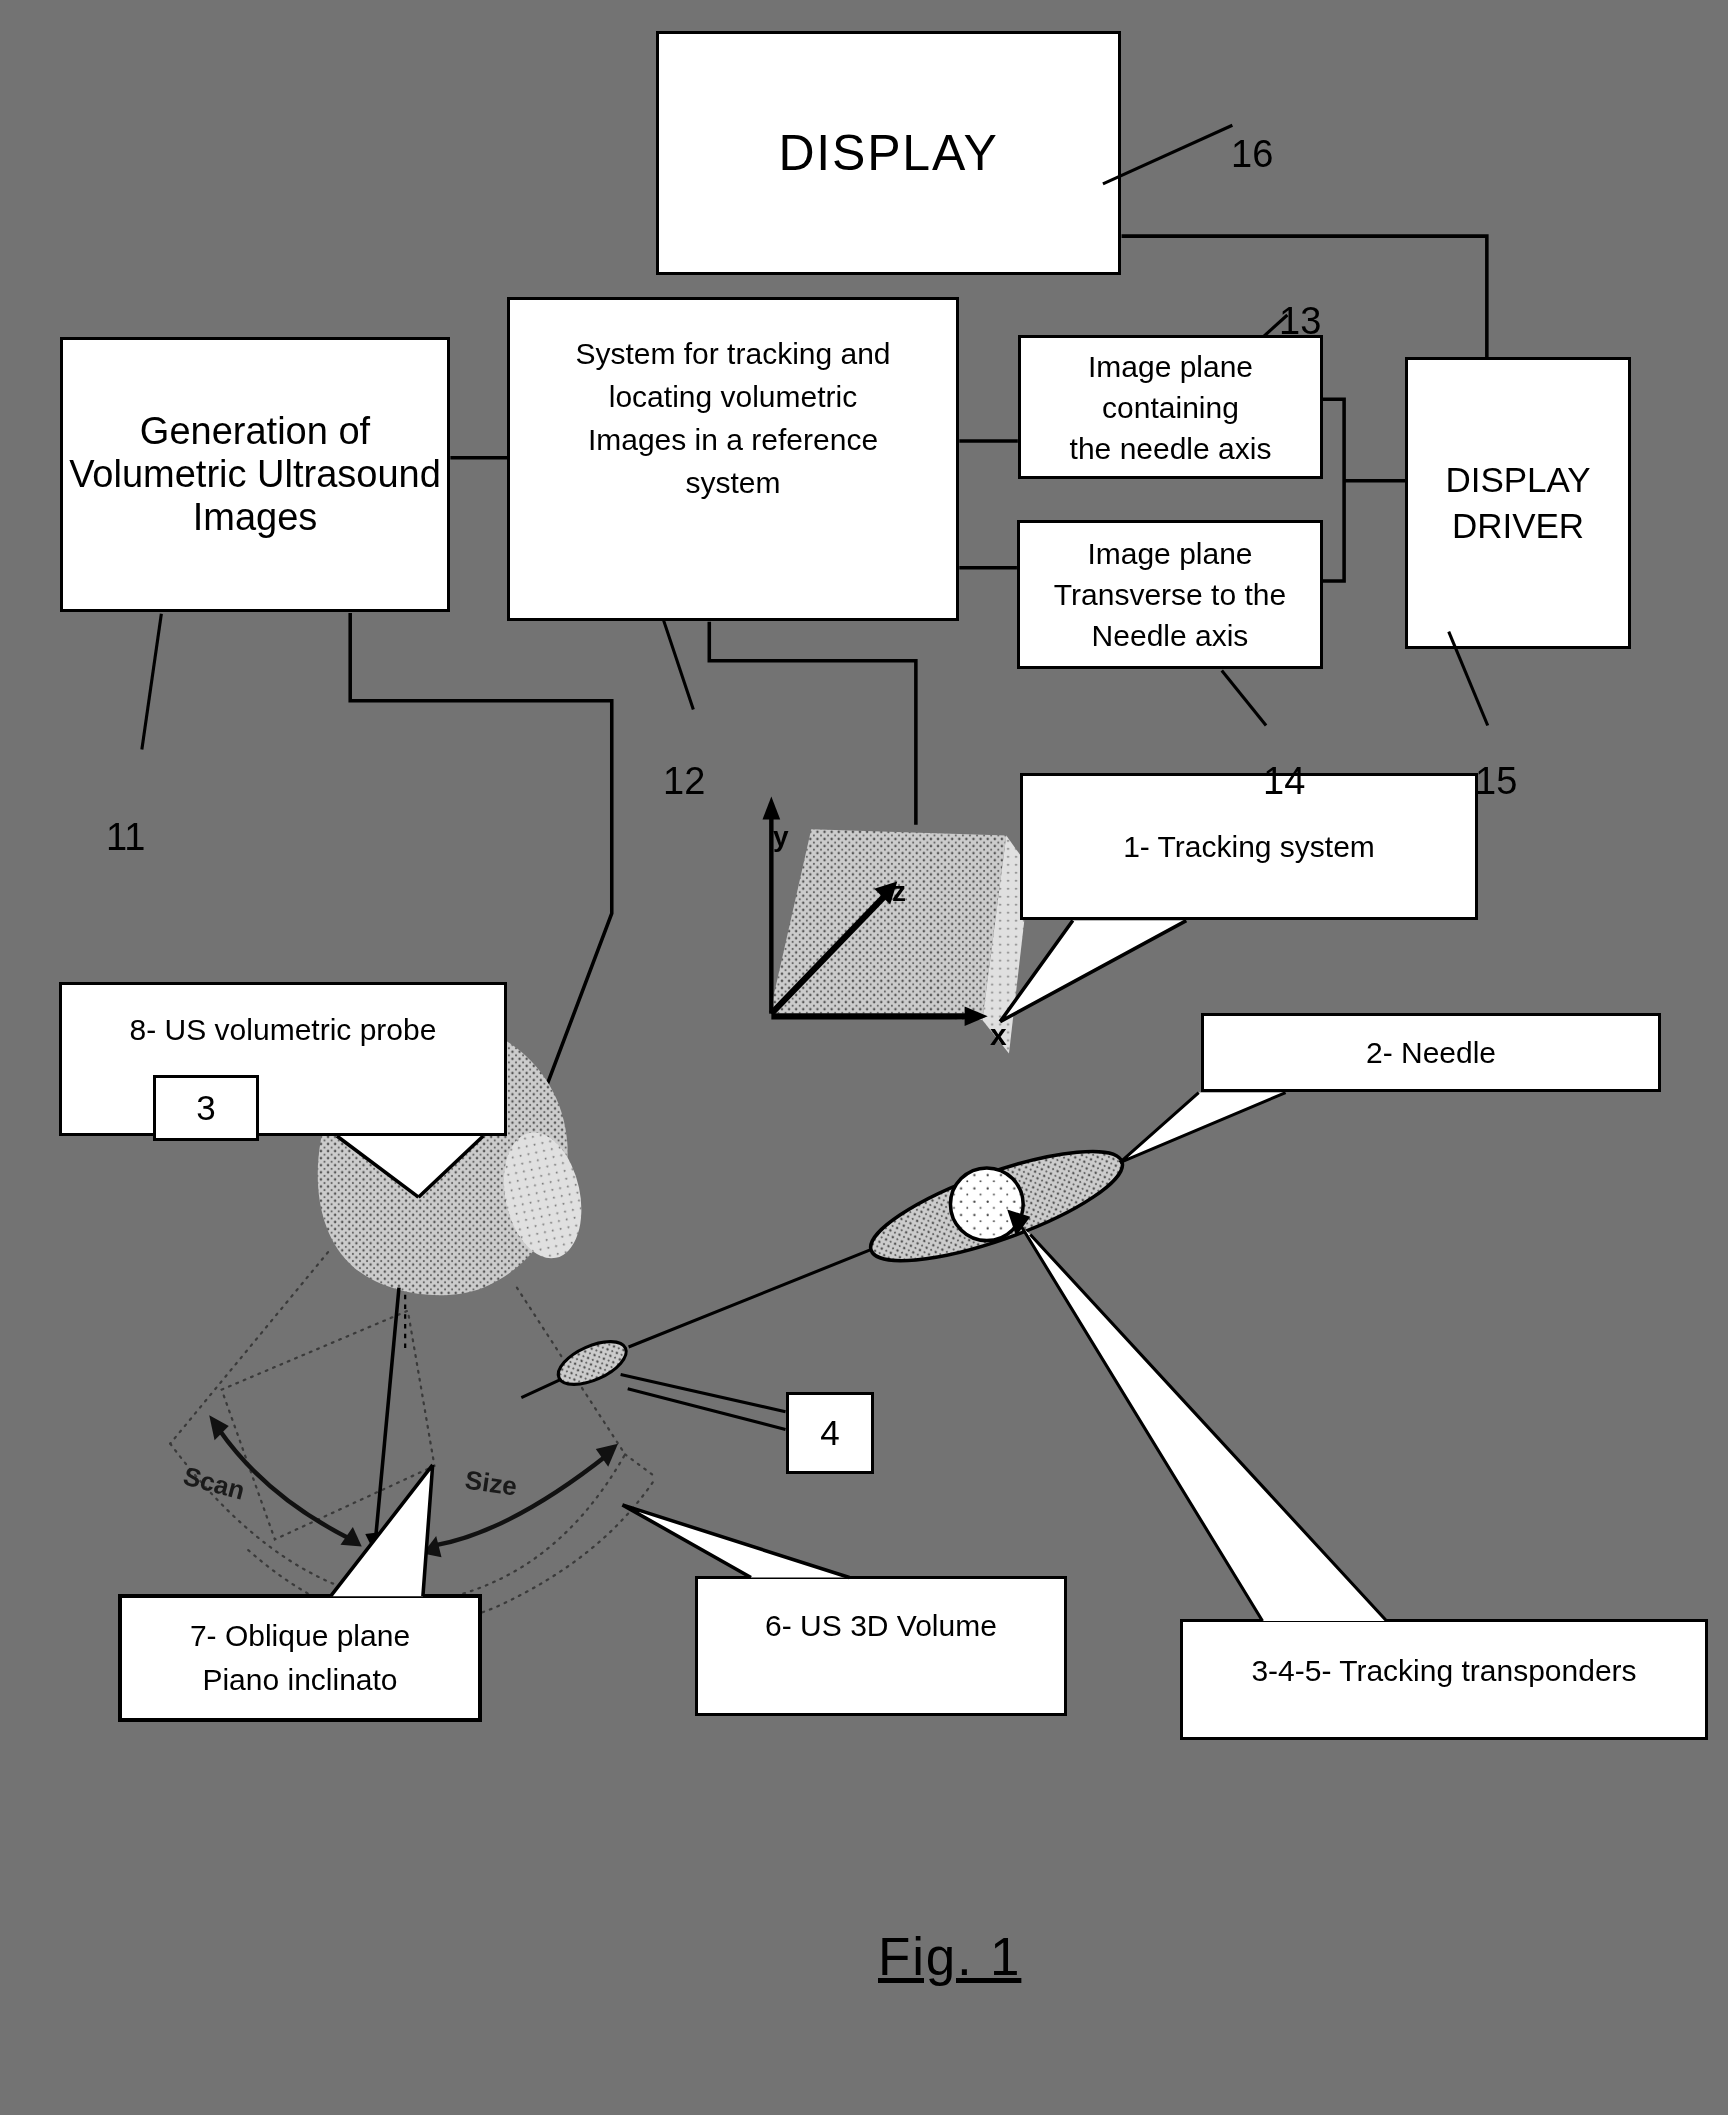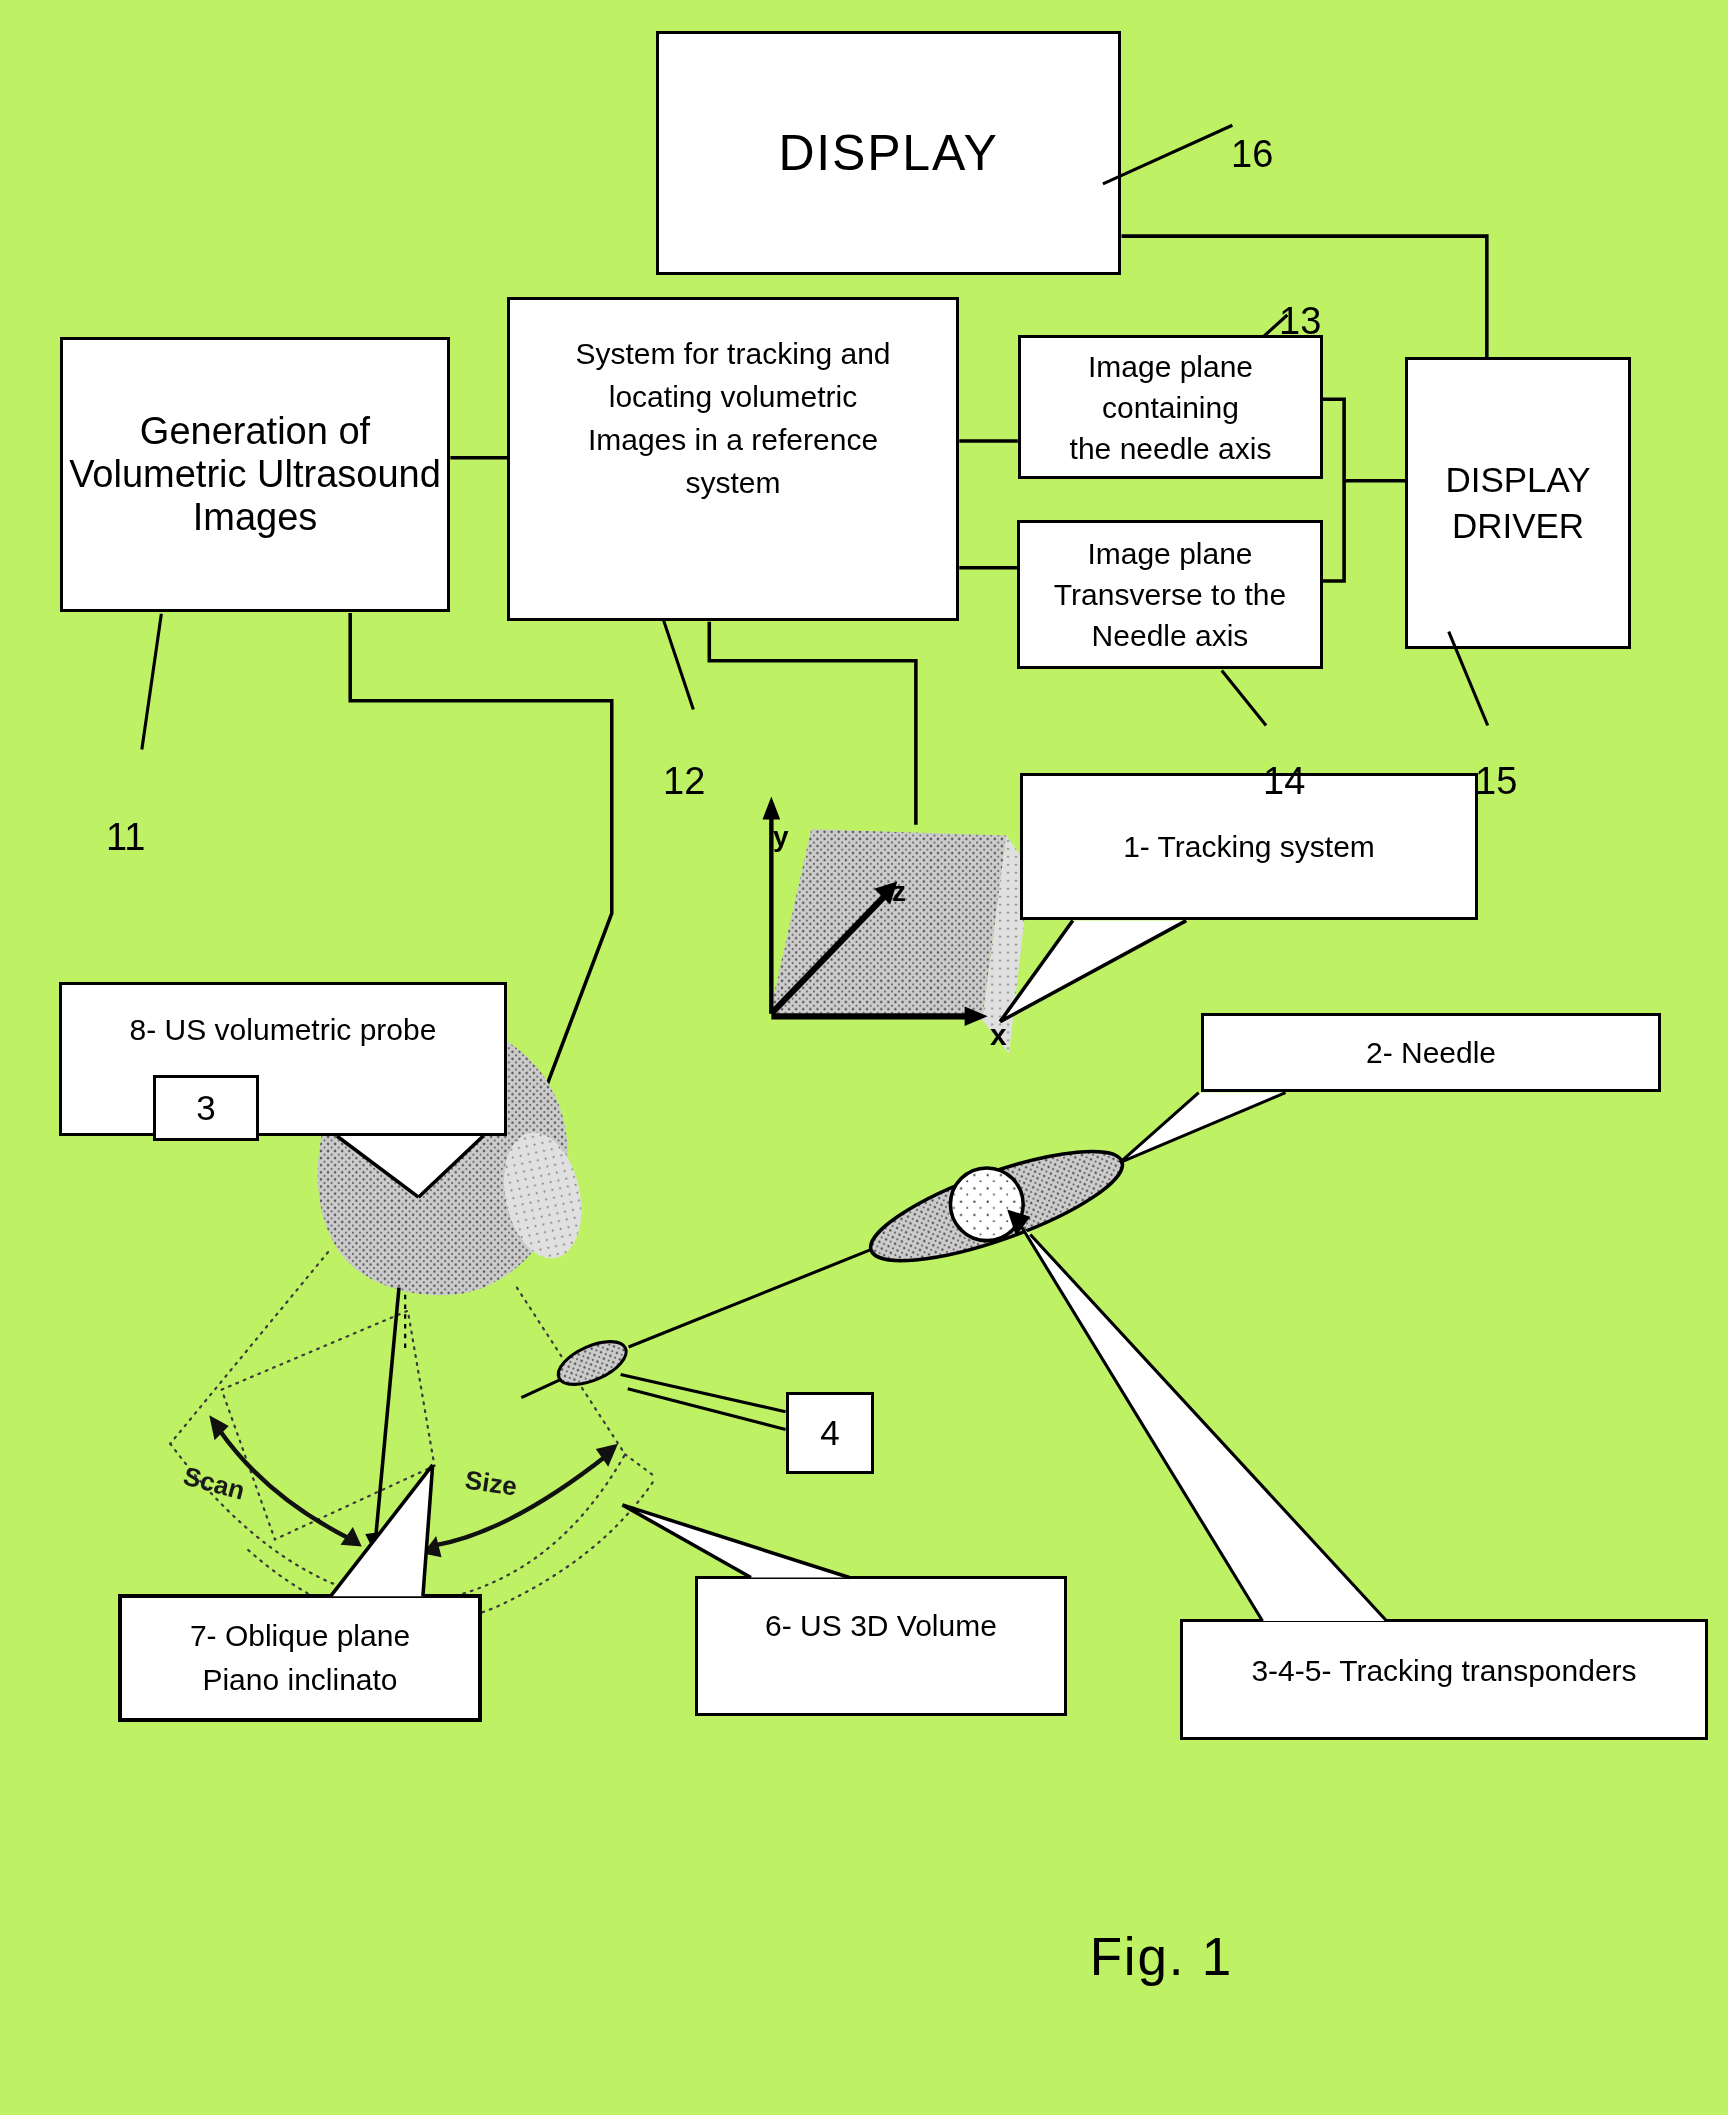--- a/index.html
+++ b/index.html
@@ -1,16 +1,16 @@
 <!DOCTYPE html>
 <html style="font-size:14px"><head>
 <meta charset="utf-8">
 <style>
   html,body{margin:0;padding:0;background:#ffffff;}
-  #canvas{position:relative;width:1728px;height:2116px;background:#bef264;overflow:hidden;
+  #canvas{position:relative;width:1728px;height:2116px;background:#737373;overflow:hidden;
           font-family:"Liberation Sans", sans-serif;color:#000;}
   svg.layer{position:absolute;left:0;top:0;width:1728px;height:2116px;}
   .box{position:absolute;background:#fff;border:3.5px solid #000;display:flex;
        align-items:center;justify-content:center;text-align:center;
        white-space:pre-line;box-sizing:border-box;}
   .box.topalign{align-items:flex-start;}
   .lbl{position:absolute;white-space:pre-line;}
   .num{font-size:38px;margin-top:40px;}
   .axis{font-weight:bold;}
   .annot{font-weight:bold;color:#1a1a1a;}
@@ -172,21 +172,21 @@
   <div class="lbl num" style="left:1475px;top:720px;width:71px;">15</div>
   <div class="lbl num" style="left:1231px;top:93px;width:71px;">16</div>
 
   <div class="lbl axis" style="left:990px;top:1018px;font-size:30px;">x</div>
   <div class="lbl axis" style="left:773px;top:821px;font-size:28px;">y</div>
   <div class="lbl axis" style="left:892px;top:876px;font-size:28px;">z</div>
 
   <div class="lbl annot" style="left:183px;top:1468px;font-size:26px;transform:rotate(15deg);">Scan</div>
   <div class="lbl annot" style="left:465px;top:1468px;font-size:26px;transform:rotate(8deg);">Size</div>
 
-  <div class="lbl figcap" style="left:878px;top:1926px;width:355px;text-align:right;">Fig. 1</div>
+  <div class="lbl figcap" style="left:878px;top:1926px;width:355px;text-align:left;text-decoration:underline;">Fig. 1</div>
 
   <svg class="layer" viewBox="0 0 1949 2386" style="pointer-events:none;">
 
     <path d="M1244 207 L1390 141" stroke="#000" stroke-width="3.5" fill="none"></path>
 
     <path d="M1634 712 L1678 818" stroke="#000" stroke-width="3.5" fill="none"></path>
 
     <polygon points="1210,1038 1128,1152 1338,1038" fill="#fff"></polygon>
     <path d="M1210 1038 L1128 1152 M1338 1038 L1128 1152" stroke="#000" stroke-width="4" fill="none"></path>
 

